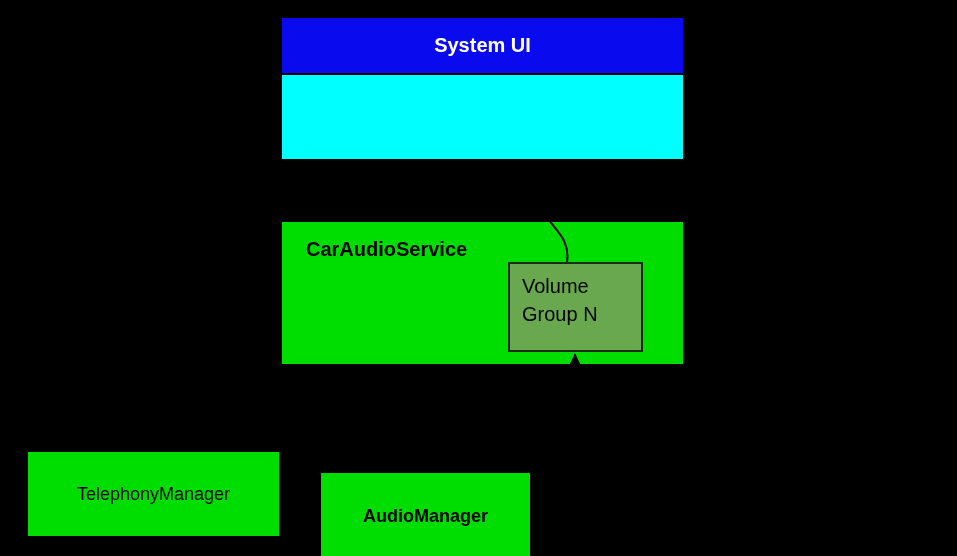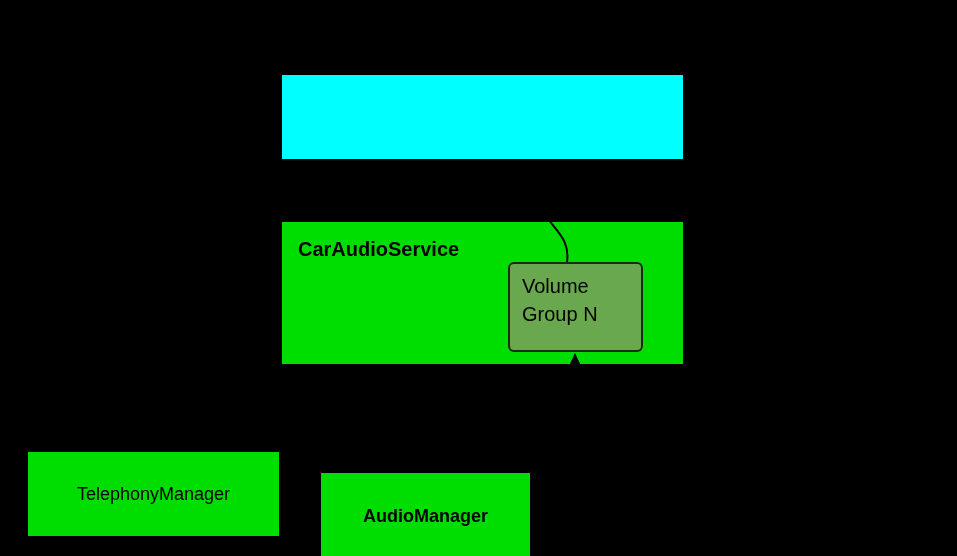--- a/index.html
+++ b/index.html
@@ -40,20 +40,21 @@
     left: 281px; top: 221px; width: 403px; height: 144px;
     background: #00dd00;
     align-items: flex-start;
     justify-content: flex-start;
   }
   #car-audio-service .box-label {
     padding: 16px 0 0 16px;
     font-weight: bold;
     font-size: 20px;
     color: #000;
+    margin-left: 8px;
   }
   
   #volume-group {
     left: 508px; top: 262px; width: 135px; height: 90px;
     background: #6aa84f;
     border: 2px solid rgba(0,0,0,0.75);
     align-items: flex-start;
     justify-content: flex-start;
   }
   #volume-group .box-label {
@@ -91,28 +92,31 @@
     left: 0; top: 0;
     width: 957px; height: 556px;
     pointer-events: none;
   }
 </style>
 </head>
 <body>
 
 <div id="canvas">
 
+  <div class="node" id="sysui-header" style="background: rgb(10, 10, 238);">
+    <span class="box-label">System UI</span>
+  </div>
 
   <div class="node" id="sysui-body" style="background: rgb(0, 255, 255);"></div>
 
   <div class="node" id="car-audio-service" style="background: rgb(0, 221, 0);">
     <span class="box-label">CarAudioService</span>
   </div>
 
-  <div class="node" id="volume-group" style="background: rgb(106, 168, 79); border-radius: 6px;">
+  <div class="node" id="volume-group" style="background: rgb(106, 168, 79);">
     <span class="box-label">Volume Group N</span>
   </div>
 
   <div class="node" id="telephony-manager" style="background: rgb(0, 221, 0);">
     <span class="box-label">TelephonyManager</span>
   </div>
 
   <div class="node" id="audio-manager" style="background: rgb(0, 221, 0);">
     <span class="box-label">AudioManager</span>
   </div>

